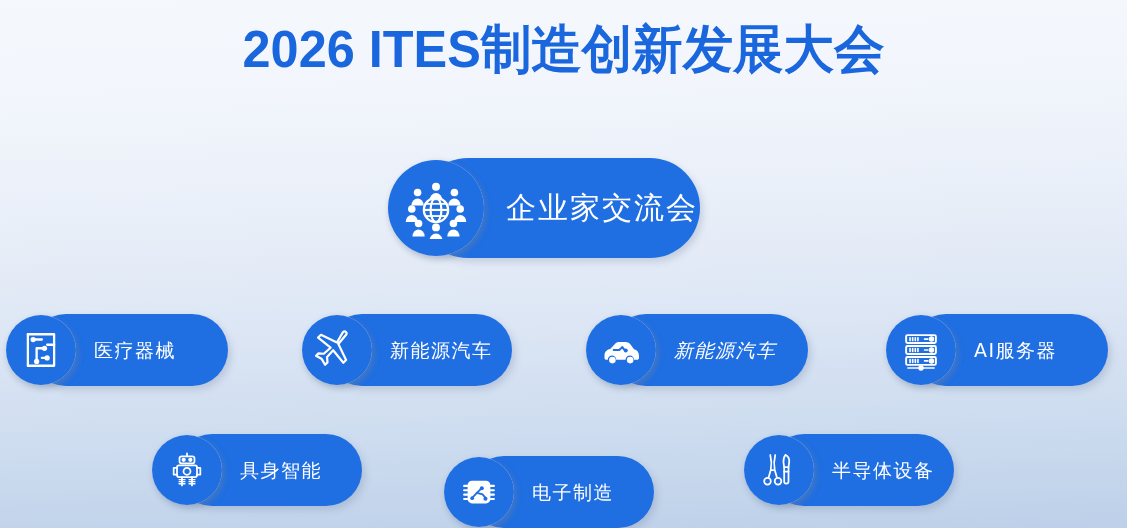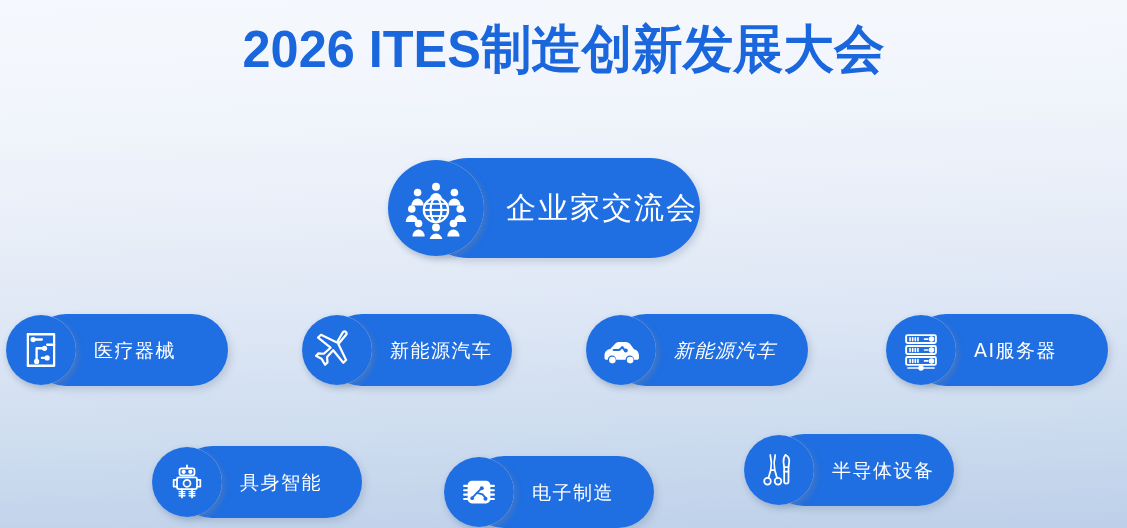--- a/index.html
+++ b/index.html
@@ -216,21 +216,21 @@
         <circle cx="36" cy="11.5" r="2" fill="#ffffff"></circle>
         <circle cx="36" cy="24" r="2" fill="#ffffff"></circle>
         <circle cx="36" cy="36.5" r="2" fill="#ffffff"></circle>
         <path d="M9 44.5 h30" stroke-width="1.8"></path>
         <circle cx="24" cy="44.5" r="2" fill="#ffffff"></circle>
       </svg>
     </div>
     <div class="label">AI服务器</div>
   </div>
 
-  <div class="pill sp w-narrow" style="left:152px;top:434px;margin-top:12px;">
+  <div class="pill sp w-narrow" style="left:152px;top:434px;">
     <div class="body"></div>
     <div class="crescent"></div>
     <div class="circle">
       <svg width="40" height="40" viewBox="0 0 48 48" fill="none" stroke="#ffffff" stroke-width="2.1" stroke-linecap="round" stroke-linejoin="round">
         <path d="M24 4 v3.5"></path>
         <rect x="15" y="7.5" width="18" height="8.5" rx="2.6"></rect>
         <circle cx="20" cy="11.8" r="1.5" fill="#ffffff"></circle>
         <circle cx="28" cy="11.8" r="1.5" fill="#ffffff"></circle>
         <rect x="12" y="18.5" width="24" height="14" rx="2.4"></rect>
         <circle cx="24" cy="25.5" r="4.2"></circle>

